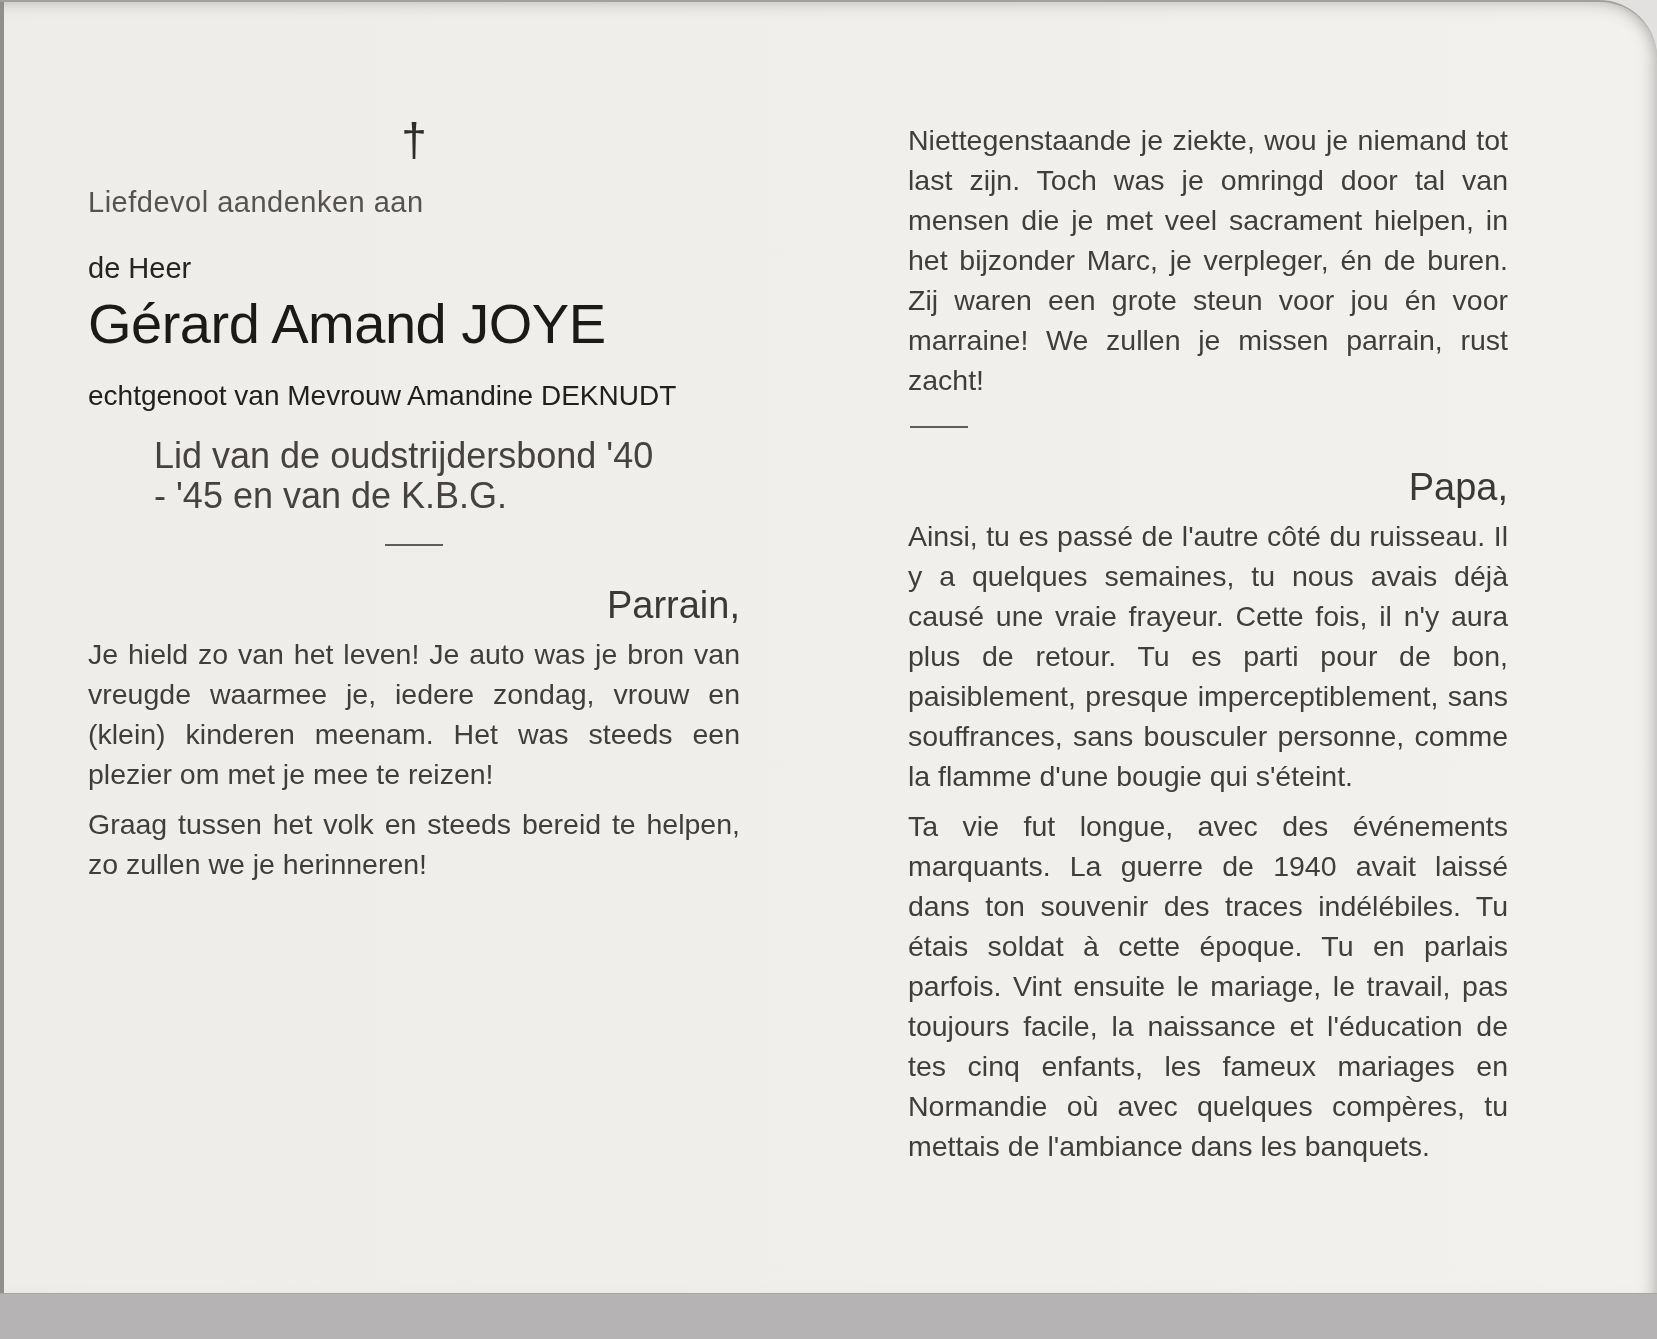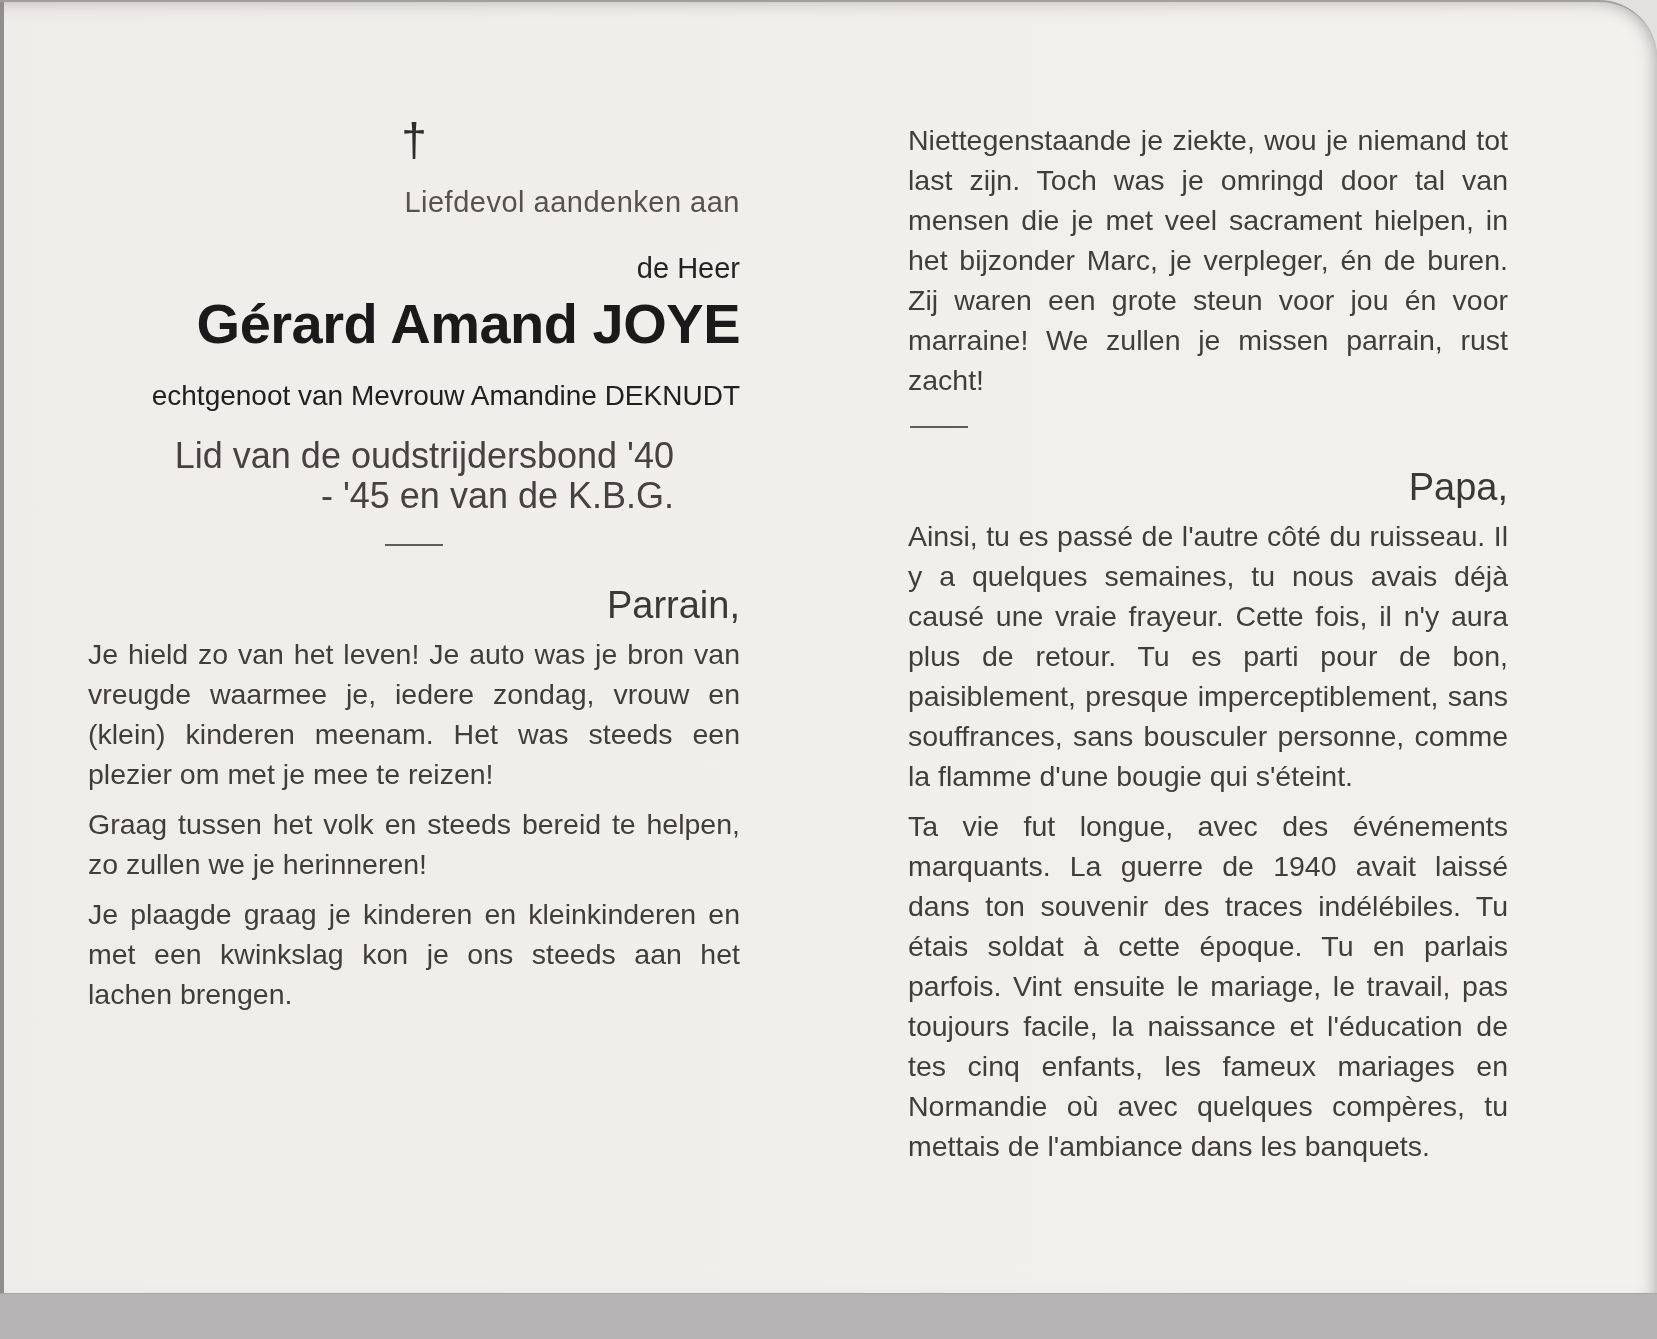--- a/index.html
+++ b/index.html
@@ -29,34 +29,34 @@
     position:absolute;left:0;top:1293px;width:1657px;height:46px;
     background:#b5b3b3;
     border-top:1px solid #a8a6a5;
   }
 
   
   .col-left{
     position:absolute;left:88px;top:110px;width:652px;
     color:#403e3b;
   }
-  .center{text-align:right;}
+  .center{text-align:left;}
   .cross{
     font-size:46px;line-height:56px;color:#2e2d2b;text-align:center;
     font-weight:400;
   }
   .dedication{
     margin-top:16px;font-size:29px;line-height:36px;color:#55524f;
     letter-spacing:0.5px;
   }
   .honorific{
     margin-top:30px;font-size:29px;line-height:36px;color:#262422;font-weight:normal;
   }
   .deceased-name{
-    margin-top:6px;font-size:56px;line-height:64px;color:#1b1a19;font-weight:bold;
+    margin-top:6px;font-size:56px;line-height:64px;color:#1b1a19;font-weight:normal;
     letter-spacing:-0.5px;
   }
   .spouse{
     margin-top:22px;font-size:28px;line-height:36px;color:#21201e;font-weight:normal;
   }
   .bio{
     margin-top:28px;font-size:29px;line-height:40px;color:#454240;
   }
   .membership{
     margin-top:22px;font-size:36px;line-height:40px;color:#454240;
@@ -102,21 +102,20 @@
 
 
       <div class="membership center">Lid van de oudstrijdersbond '40 - '45 en van de K.B.G.</div>
 
       <hr class="divider divider-center">
 
       <div class="salutation">Parrain,</div>
 
       <div class="para">Je hield zo van het leven! Je auto was je bron van vreugde waarmee je, iedere zondag, vrouw en (klein) kinderen meenam. Het was steeds een plezier om met je mee te reizen!</div>
       <div class="para">Graag tussen het volk en steeds bereid te helpen, zo zullen we je herinneren!</div>
-      <div class="para">Je plaagde graag je kinderen en kleinkinderen en met een kwinkslag kon je ons steeds aan het lachen brengen.</div>
     </div>
 
     <div class="col-right">
       <div class="para">Niettegenstaande je ziekte, wou je niemand tot last zijn. Toch was je omringd door tal van mensen die je met veel sacrament hielpen, in het bijzonder Marc, je verpleger, én de buren. Zij waren een grote steun voor jou én voor marraine! We zullen je missen parrain, rust zacht!</div>
 
       <hr class="divider divider-left">
 
       <div class="salutation">Papa,</div>
 
       <div class="para">Ainsi, tu es passé de l'autre côté du ruisseau. Il y a quelques semaines, tu nous avais déjà causé une vraie frayeur. Cette fois, il n'y aura plus de retour. Tu es parti pour de bon, paisiblement, presque imperceptiblement, sans souffrances, sans bousculer personne, comme la flamme d'une bougie qui s'éteint.</div>

